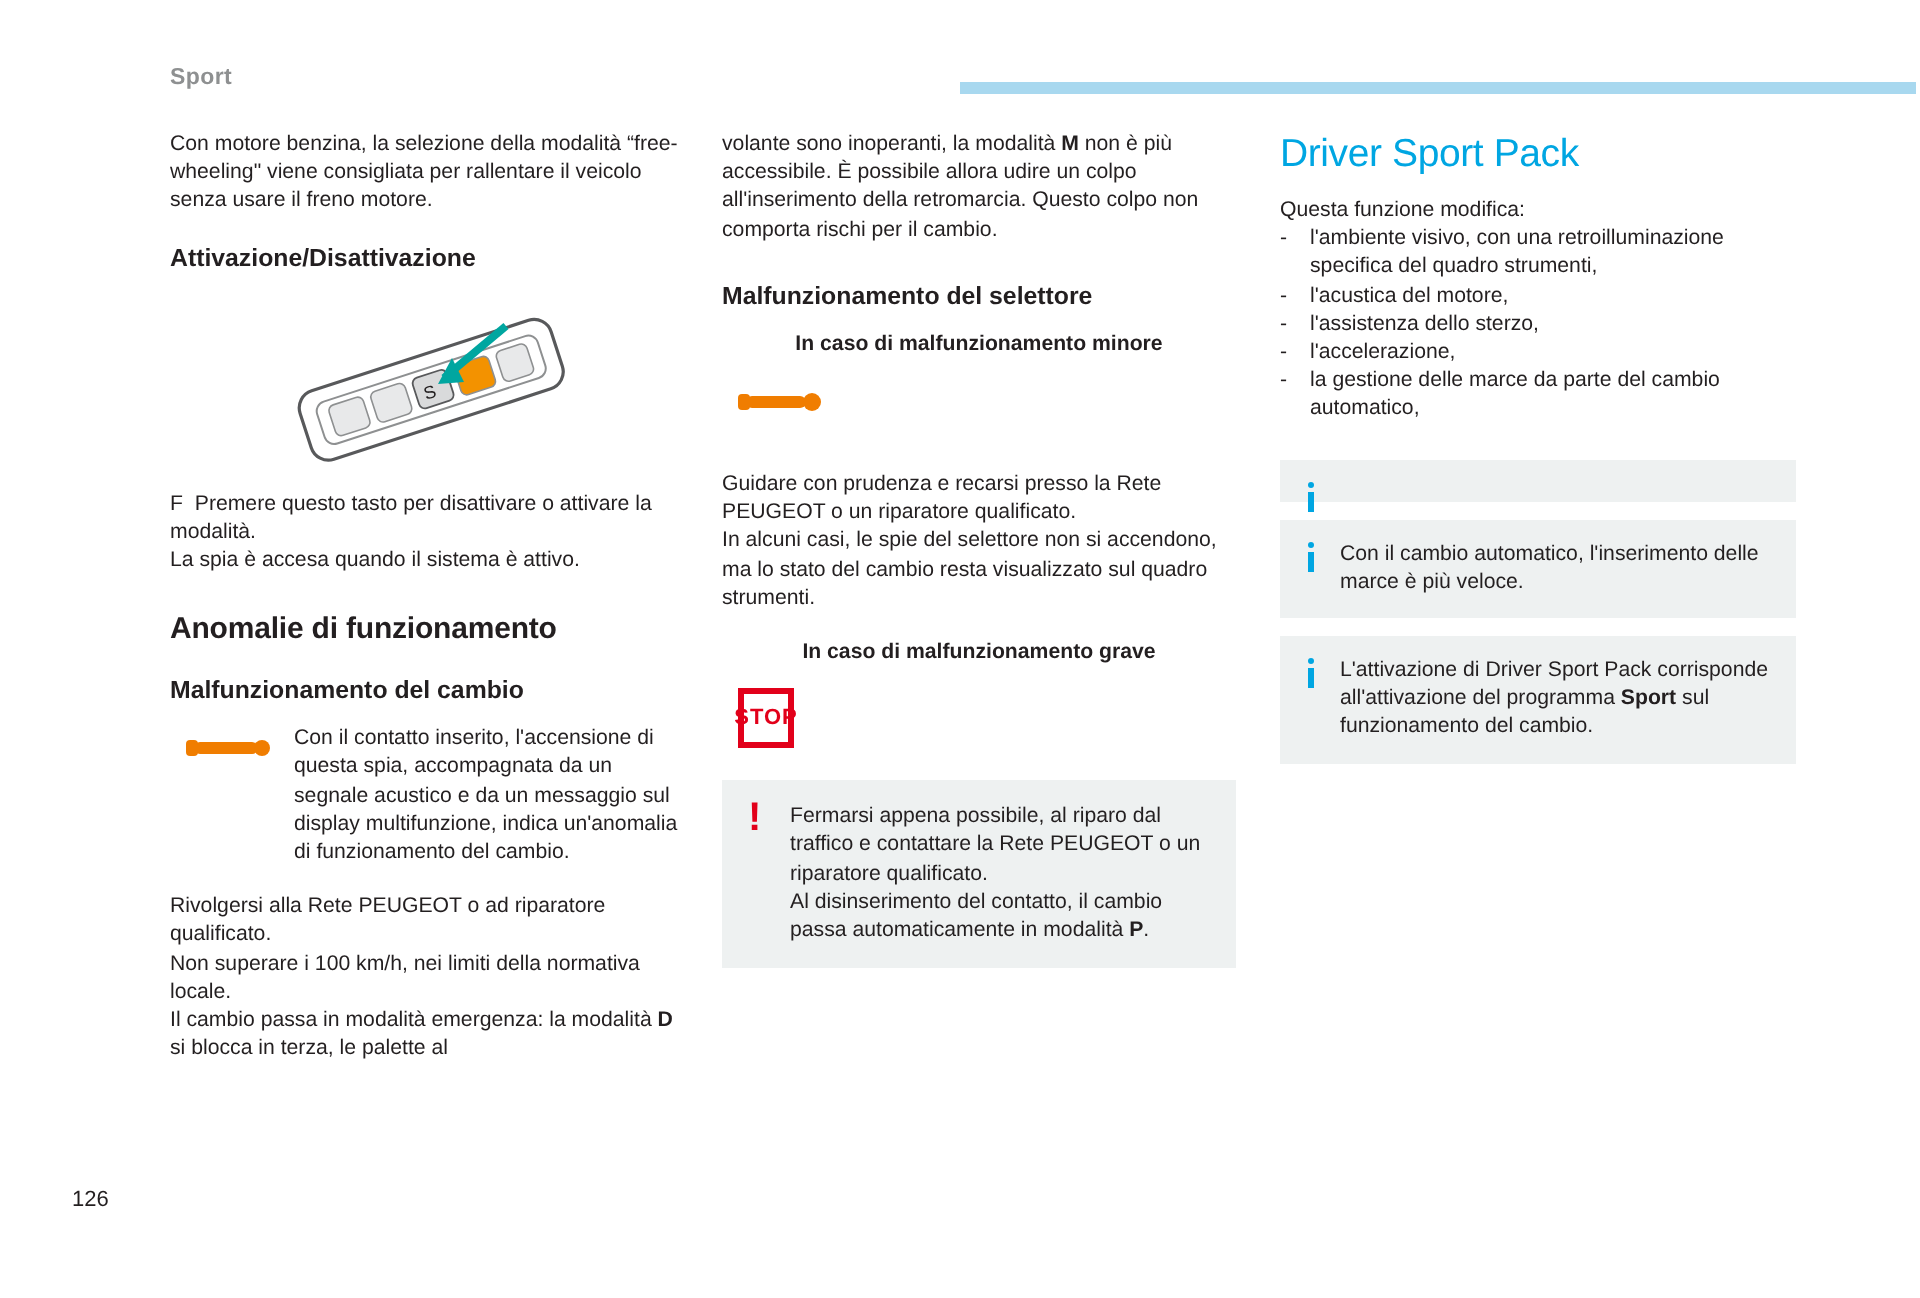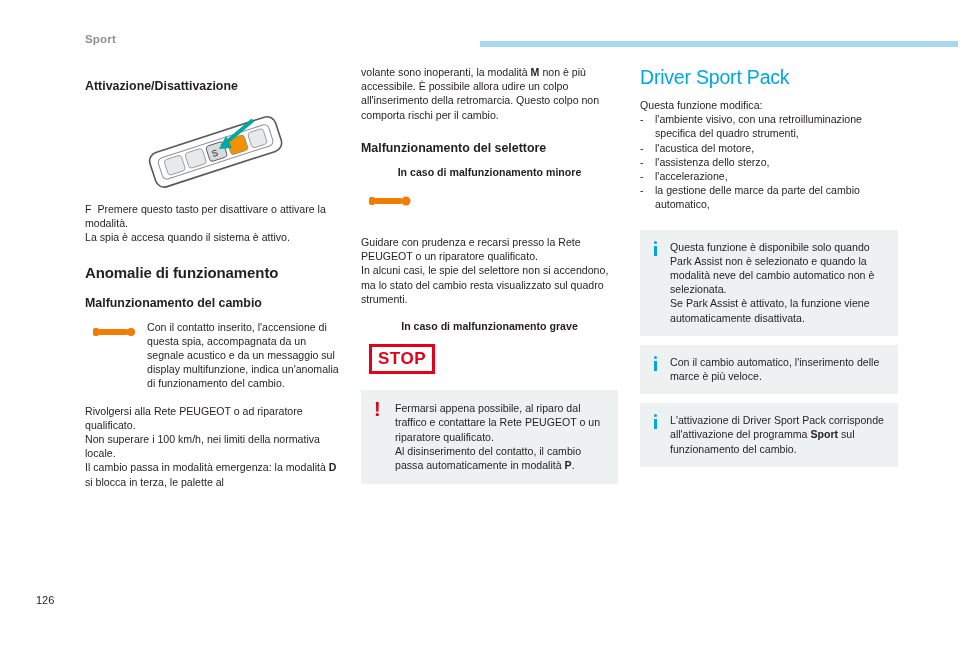--- a/index.html
+++ b/index.html
@@ -173,25 +173,25 @@
     left: 13px;
     top: 10px;
     color: #e2001a;
     font-size: 20px;
     font-weight: bold;
     line-height: 18px;
   }
 
   
   .stop-sign {
-    width: 66px;
+    width: 28px;
     height: 30px;
     border: 3px solid #e2001a;
     color: #e2001a;
-    font-size: 17px;
+    font-size: 11px;
     font-weight: bold;
     letter-spacing: 0.5px;
     display: flex;
     align-items: center;
     justify-content: center;
     box-sizing: border-box;
   }
 
   
   .page-number {
@@ -216,20 +216,21 @@
 </head>
 <body>
 
 <div class="page">
 
   <div class="header-tab">Sport</div>
   <div class="header-rule"></div>
 
   <div class="col col1">
 
+    <p>Con motore benzina, la selezione della modalità “free-wheeling" viene consigliata per rallentare il veicolo senza usare il freno motore.</p>
 
     <div class="sp"></div>
     <h4 class="sub">Attivazione/Disattivazione</h4>
 
     <div class="remote-wrap">
       <svg class="remote-svg" width="175" height="92" viewBox="0 0 175 92">
         <g transform="rotate(-18 88 46)">
           <rect x="22" y="30" width="132" height="36" rx="9" ry="9" fill="#ffffff" stroke="#58595b" stroke-width="1.6"></rect>
           <rect x="30" y="37" width="116" height="22" rx="5" ry="5" fill="#ffffff" stroke="#8e9091" stroke-width="1"></rect>
           <rect x="36" y="40" width="18" height="16" rx="3" fill="#e8e9ea" stroke="#8e9091" stroke-width="0.8"></rect>
@@ -330,22 +331,20 @@
       <li><span class="dash-mark">-</span><span>la gestione delle marce da parte del cambio automatico,</span></li>
     </ul>
 
     <div class="sp-lg"></div>
 
     <div class="notebox">
       <span class="i-mark">
           <span class="dot"></span>
           <span class="bar"></span>
         </span>
-      <span style="white-space: pre-line;">Questa funzione è disponibile solo quando Park Assist non è selezionato e quando la modalità neve del cambio automatico non è selezionata.
-Se Park Assist è attivato, la funzione viene automaticamente disattivata.</span>
     </div>
 
     <div class="notebox">
       <span class="i-mark">
           <span class="dot"></span>
           <span class="bar"></span>
         </span>
       <span>Con il cambio automatico, l'inserimento delle marce è più veloce.</span>
     </div>
 

